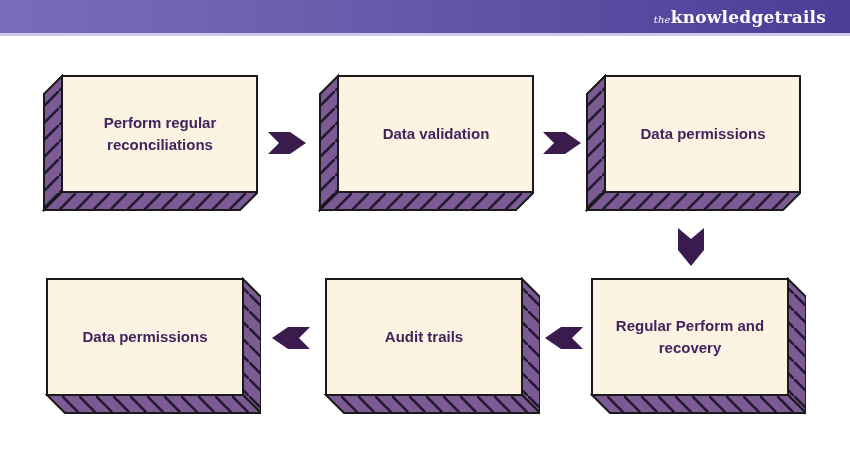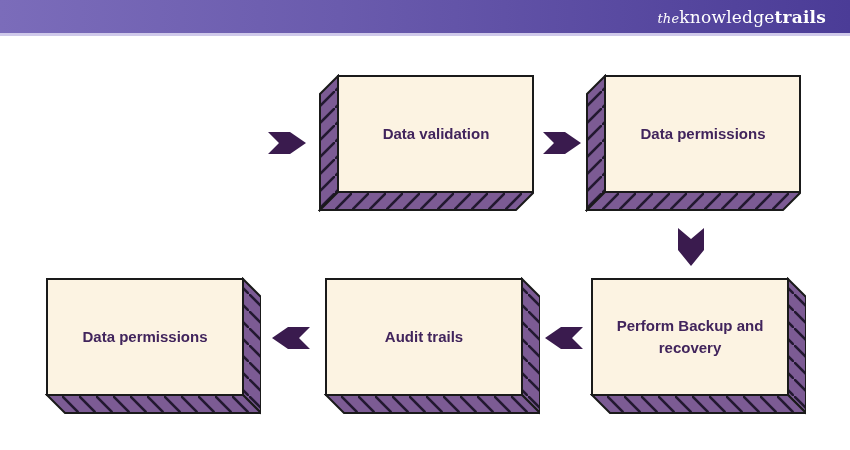--- a/index.html
+++ b/index.html
@@ -18,22 +18,22 @@
     box-sizing:border-box;
   }
   .logo{
     color:#ffffff;
     font-family:"DejaVu Serif","Liberation Serif",serif;
     font-size:17px;
     padding-right:24px;
     white-space:nowrap;
     letter-spacing:.2px;
   }
-  .logo .the{font-style:italic;font-size:13px;}
-  .logo .knowledge{font-weight:normal;}
+  .logo .the{font-style:italic;font-size:10px;}
+  .logo .knowledge{font-weight:bold;}
   .logo .academy{font-weight:bold;}
 
   .box{position:absolute;width:216px;height:138px;}
   .box svg{position:absolute;left:0;top:0;}
   .box .label{
     position:absolute;top:2px;width:196px;height:116px;
     display:flex;align-items:center;justify-content:center;text-align:center;
     font-size:15px;font-weight:bold;color:#41245c;line-height:1.5;
     padding:0 14px;box-sizing:border-box;
   }
@@ -56,20 +56,28 @@
         <rect width="17" height="17" fill="#7c5b94"></rect>
         <path d="M0,0 L17,17" stroke="#221830" stroke-width="2.6"></path>
       </pattern>
     </defs>
   </svg>
 
   <div class="header">
     <div class="logo"><span class="the">the</span><span class="knowledge">knowledge</span><span class="academy">trails</span></div>
   </div>
 
+  <div class="box ext-left" style="left:42px;top:74px;">
+    <svg width="216" height="138" viewBox="0 0 216 138">
+      <polygon points="20,2 2,20 2,136 20,118" fill="url(#hatchL)" stroke="#1a1a1a" stroke-width="2"></polygon>
+      <polygon points="20,118 2,136 198,136 216,118" fill="url(#hatchL)" stroke="#1a1a1a" stroke-width="2"></polygon>
+      <rect x="20" y="2" width="195" height="116" fill="#fcf3e2" stroke="#1a1a1a" stroke-width="2"></rect>
+    </svg>
+    <div class="label">Perform regular reconciliations</div>
+  </div>
 
   <div class="box ext-left" style="left:318px;top:74px;">
     <svg width="216" height="138" viewBox="0 0 216 138">
       <polygon points="20,2 2,20 2,136 20,118" fill="url(#hatchL)" stroke="#1a1a1a" stroke-width="2"></polygon>
       <polygon points="20,118 2,136 198,136 216,118" fill="url(#hatchL)" stroke="#1a1a1a" stroke-width="2"></polygon>
       <rect x="20" y="2" width="195" height="116" fill="#fcf3e2" stroke="#1a1a1a" stroke-width="2"></rect>
     </svg>
     <div class="label">Data validation</div>
   </div>
 
@@ -81,21 +89,21 @@
     </svg>
     <div class="label">Data permissions</div>
   </div>
 
   <div class="box ext-right" style="left:590px;top:277px;">
     <svg width="216" height="138" viewBox="0 0 216 138">
       <polygon points="198,2 216,20 216,136 198,118" fill="url(#hatchR)" stroke="#1a1a1a" stroke-width="2"></polygon>
       <polygon points="2,118 20,136 216,136 198,118" fill="url(#hatchR)" stroke="#1a1a1a" stroke-width="2"></polygon>
       <rect x="2" y="2" width="196" height="116" fill="#fcf3e2" stroke="#1a1a1a" stroke-width="2"></rect>
     </svg>
-    <div class="label">Perform Backup and recovery</div>
+    <div class="label">Regular Perform and recovery</div>
   </div>
 
   <div class="box ext-right" style="left:324px;top:277px;">
     <svg width="216" height="138" viewBox="0 0 216 138">
       <polygon points="198,2 216,20 216,136 198,118" fill="url(#hatchR)" stroke="#1a1a1a" stroke-width="2"></polygon>
       <polygon points="2,118 20,136 216,136 198,118" fill="url(#hatchR)" stroke="#1a1a1a" stroke-width="2"></polygon>
       <rect x="2" y="2" width="196" height="116" fill="#fcf3e2" stroke="#1a1a1a" stroke-width="2"></rect>
     </svg>
     <div class="label">Audit trails</div>
   </div>

